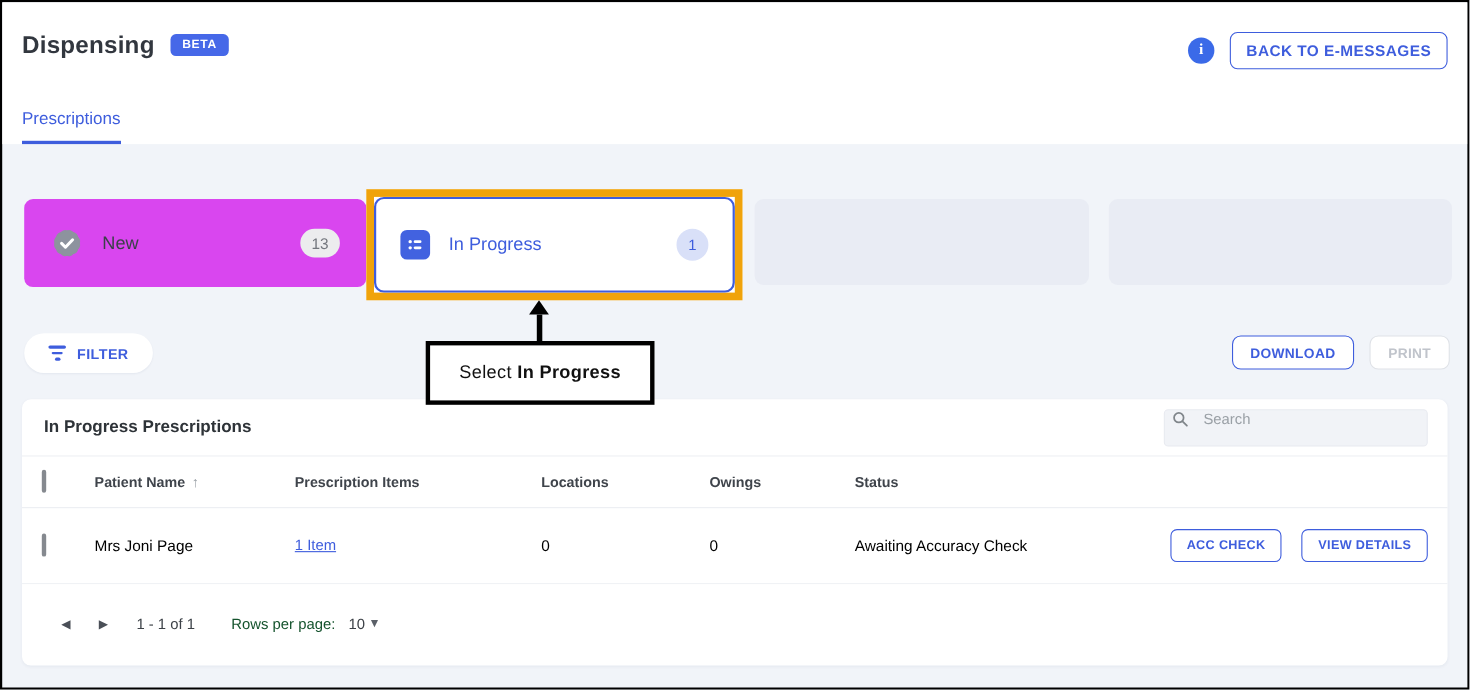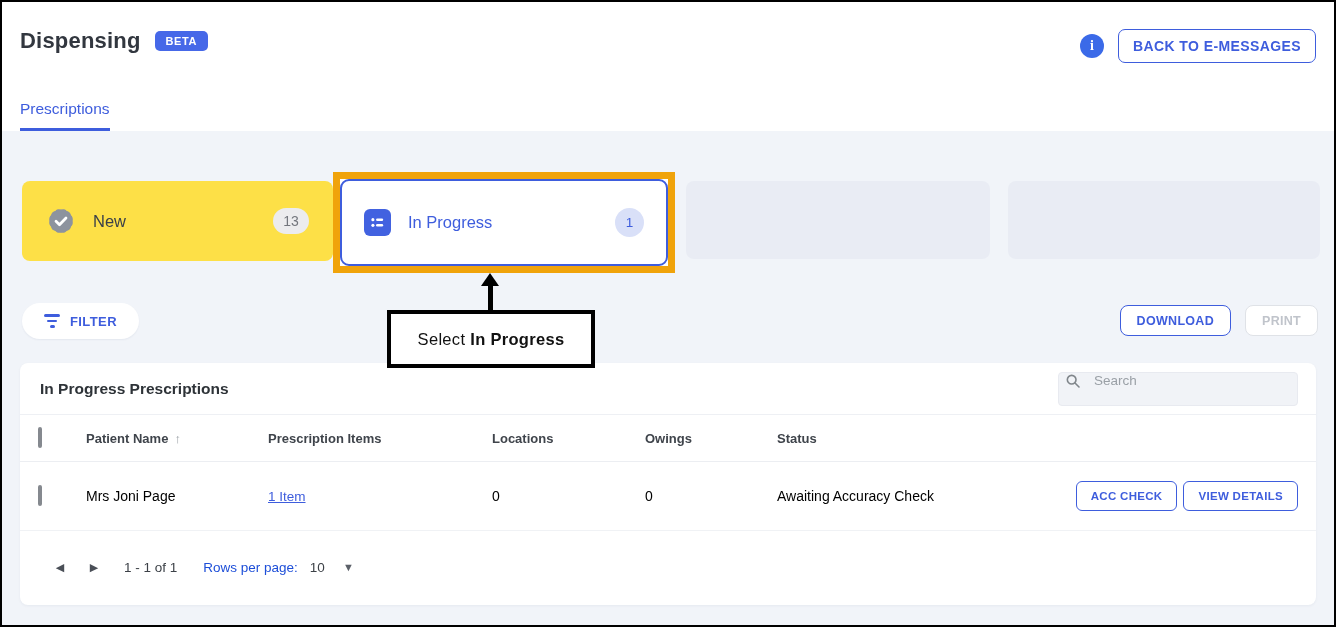--- a/index.html
+++ b/index.html
@@ -52,21 +52,21 @@
     cursor: pointer;
   }
 
   
   .content { position: relative; height: 494px; }
 
   .status-card {
     position: absolute; top: 50px; height: 80px;
     border-radius: 8px; display: flex; align-items: center;
   }
-  .card-new { left: 20px; width: 311px; background: #fde047; padding: 0 24px; cursor: pointer; }
+  .card-new { left: 20px; width: 311px; background: #d946ef; padding: 0 24px; cursor: pointer; }
   .card-label { font-size: 16.5px; color: #3a4049; margin-left: 17px; }
   .count-pill {
     margin-left: auto; background: #ececee; color: #73767d;
     font-size: 14px; min-width: 36px; height: 26px; border-radius: 13px;
     display: flex; align-items: center; justify-content: center; padding: 12px 10px;
   }
   .card-placeholder { background: #e9ecf4; }
   .card-ph-1 { left: 684px; width: 304px; height: 78px; }
   .card-ph-2 { left: 1006px; width: 312px; height: 78px; }
 
@@ -169,41 +169,41 @@
   .t-head .col { font-size: 13px; font-weight: 700; color: #3f444b; }
   .sort-arrow { color: #9aa0a6; font-weight: 400; font-size: 13px; margin-left: 6px; }
   .t-data { height: 69px; border-bottom: 1px solid #f0f2f5; }
   .t-data .cell { font-size: 14px; color: #000000; }
   .checkbox {
     width: 18px; height: 18px; border: 2px solid #85898f; border-radius: 2px;
     background: #fff; cursor: pointer;
   }
   .item-link { color: #3e5ddd; text-decoration: underline; font-size: 13.5px; cursor: pointer; }
   .status-text { color: #545a63; }
-  .row-actions { display: flex; gap: 6px; }
+  .row-actions { display: flex; gap: 18px; }
   .action-btn {
     height: 30px; border-radius: 6px; padding: 0 14px;
     border: 1px solid #3e5ddd; color: #3e5ddd; background: #fff;
     font-size: 11.5px; font-weight: 700; letter-spacing: 0.3px;
     cursor: pointer; font-family: "Liberation Sans", sans-serif;
   }
 
   .pagination {
     display: flex; align-items: center;
     padding: 24px 0 0 28px; gap: 10px;
     color: #3c4147; font-size: 13.5px;
   }
   .pg-arrow {
     width: 24px; height: 24px; border: none; background: transparent;
     color: #4a4f57; font-size: 11px; cursor: pointer;
     display: flex; align-items: center; justify-content: center;
   }
   .pg-range { margin-left: 8px; }
-  .rows-label { margin-left: 16px; color: #1d4ed8; }
-  .rows-select { display: flex; align-items: center; gap: 18px; cursor: pointer; margin-left: 2px; }
+  .rows-label { margin-left: 23px; color: #14532d; }
+  .rows-select { display: flex; align-items: center; gap: 3px; cursor: pointer; margin-left: 2px; }
   .rows-caret { color: #5b6068; font-size: 11px; }
 </style>
 </head>
 <body>
 
 <div class="frame">
 
   <header class="app-header">
     <div class="title-row">
       <span class="page-title">Dispensing</span>

